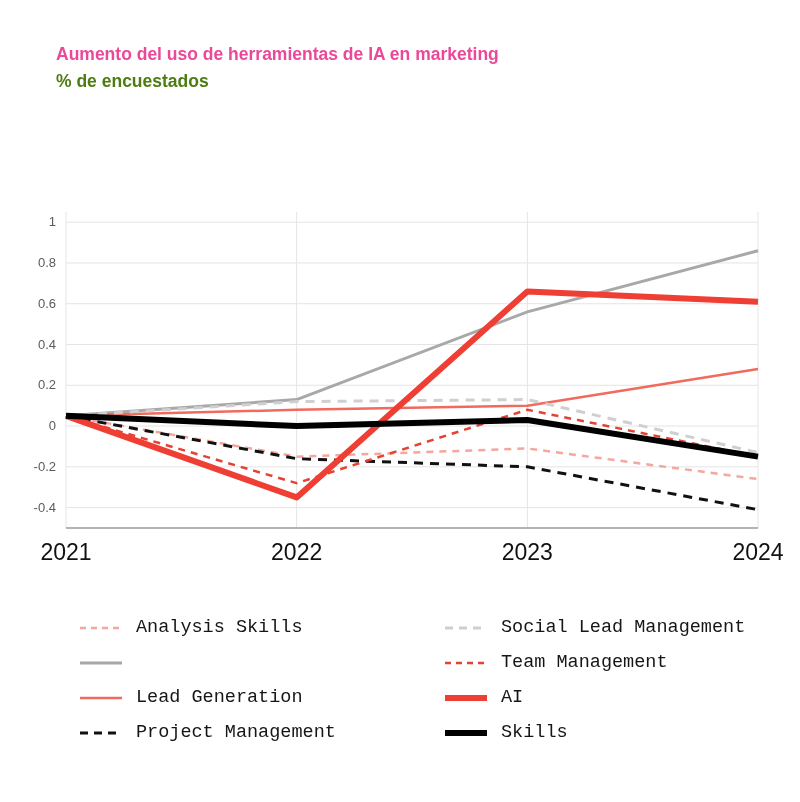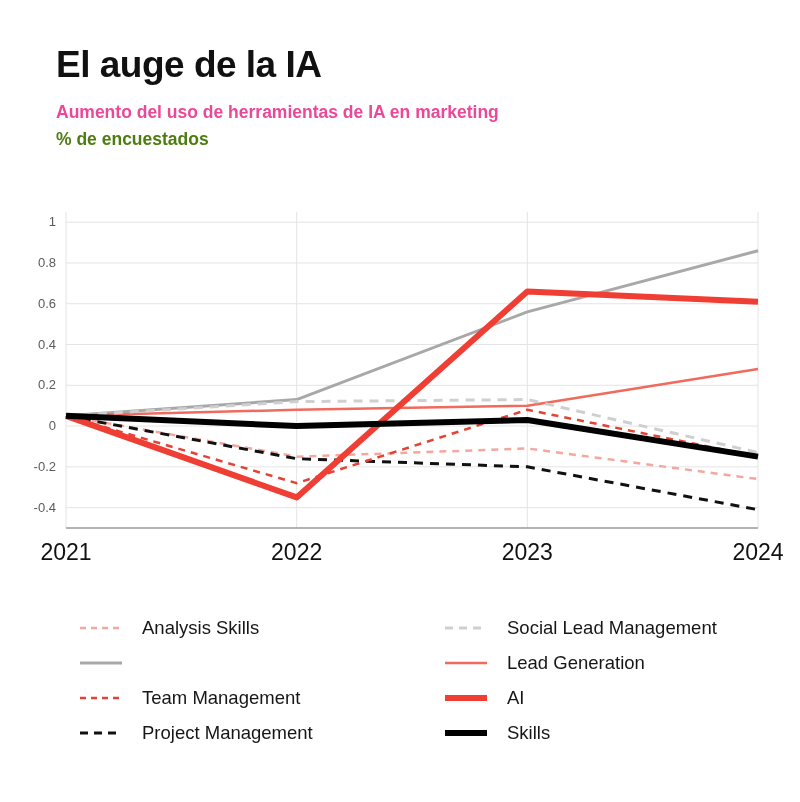--- a/index.html
+++ b/index.html
@@ -61,40 +61,40 @@
     top: 610px;
     width: 700px;
     display: grid;
     grid-template-columns: 365px 335px;
     grid-auto-rows: 35px;
     align-items: center;
   }
   .legend-item {
     display: flex;
     align-items: center;
-    gap: 20px;
+    gap: 14px;
+    font-family: Liberation Mono, monospace;
   }
   .legend-label {
     font-size: 18.5px;
     color: #161616;
     white-space: nowrap;
   }
   .swatch {
     width: 42px;
     height: 14px;
     flex: 0 0 42px;
   }
 </style>
 </head>
 <body>
 
 <div class="page">
 
   <div class="header">
-    <h1 class="title">El auge de la IA</h1>
     <div class="subtitle">Aumento del uso de herramientas de IA en marketing</div>
     <div class="units">% de encuestados</div>
   </div>
 
   <div class="chart-area">
     <svg class="plot" id="plot-svg" width="800" height="380" viewBox="0 0 800 380">
         <line x1="66" x2="758" y1="317.61290322580646" y2="317.61290322580646" stroke="#e4e4e4" stroke-width="1"></line>
         <text x="56" y="321.61290322580646" text-anchor="end" font-family="&quot;Liberation Sans&quot;, sans-serif" font-size="13" fill="#5b5b5b">-0.4</text>
         <line x1="66" x2="758" y1="276.8387096774194" y2="276.8387096774194" stroke="#e4e4e4" stroke-width="1"></line>
         <text x="56" y="280.8387096774194" text-anchor="end" font-family="&quot;Liberation Sans&quot;, sans-serif" font-size="13" fill="#5b5b5b">-0.2</text>
@@ -143,29 +143,29 @@
         </svg>
         <span class="legend-label">Social Lead Management</span>
       </div>
       <div class="legend-item">
         <svg class="swatch" viewBox="0 0 42 14">
           <line x1="0" x2="42" y1="7" y2="7" stroke="#a8a8a8" stroke-width="3"></line>
         </svg>
       </div>
       <div class="legend-item">
         <svg class="swatch" viewBox="0 0 42 14">
+          <line x1="0" x2="42" y1="7" y2="7" stroke="#e34234" stroke-width="2.5" stroke-dasharray="6 5"></line>
+        </svg>
+        <span class="legend-label">Team Management</span>
+      </div>
+      <div class="legend-item">
+        <svg class="swatch" viewBox="0 0 42 14">
           <line x1="0" x2="42" y1="7" y2="7" stroke="#f06a5d" stroke-width="2.5"></line>
         </svg>
         <span class="legend-label">Lead Generation</span>
-      </div>
-      <div class="legend-item">
-        <svg class="swatch" viewBox="0 0 42 14">
-          <line x1="0" x2="42" y1="7" y2="7" stroke="#e34234" stroke-width="2.5" stroke-dasharray="6 5"></line>
-        </svg>
-        <span class="legend-label">Team Management</span>
       </div>
       <div class="legend-item">
         <svg class="swatch" viewBox="0 0 42 14">
           <line x1="0" x2="42" y1="7" y2="7" stroke="#ef3e33" stroke-width="6"></line>
         </svg>
         <span class="legend-label">AI</span>
       </div>
       <div class="legend-item">
         <svg class="swatch" viewBox="0 0 42 14">
           <line x1="0" x2="42" y1="7" y2="7" stroke="#111111" stroke-width="3" stroke-dasharray="8 6"></line>

